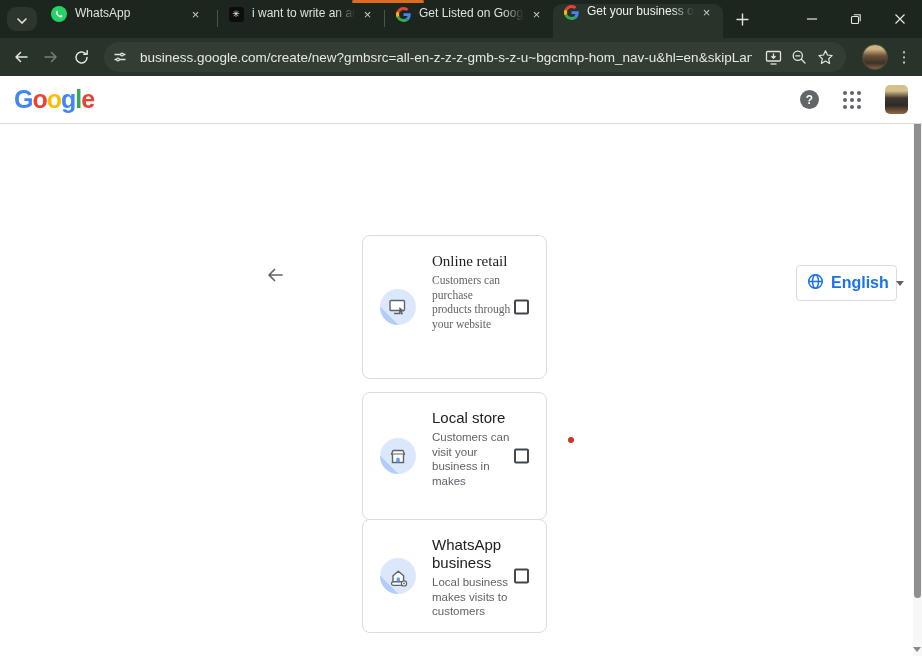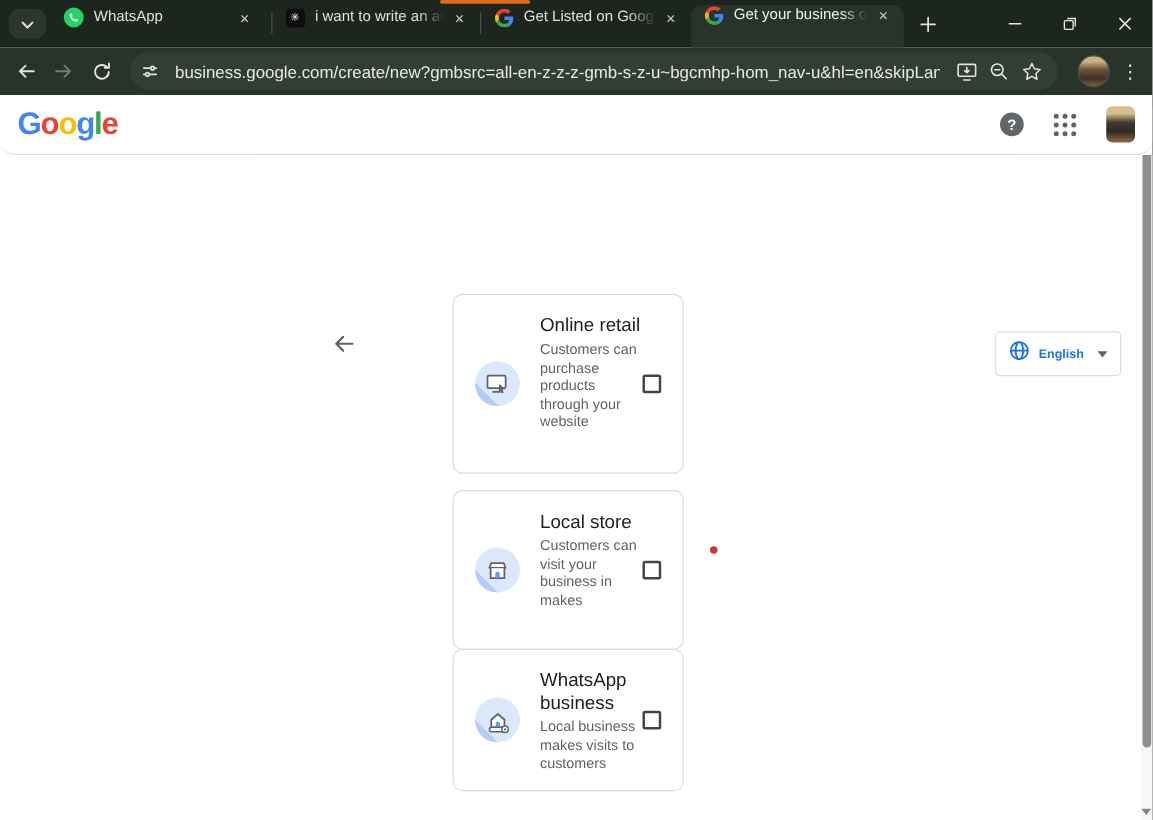--- a/index.html
+++ b/index.html
@@ -34,41 +34,41 @@
   .omnibox { flex:1; height:30px; margin:0 10px 0 8px; background:#323e33; border-radius:15px;
     display:flex; align-items:center; padding:0 8px 0 4px; min-width:0; }
   .tune-chip { width:24px; height:24px; border-radius:50%; display:flex; align-items:center; justify-content:center; flex:none; }
   .url { flex:1; color:#e6e9e3; font-size:13.5px; white-space:nowrap; overflow:hidden; margin:0 8px; min-width:0; }
   .omni-icon { width:26px; height:26px; display:flex; align-items:center; justify-content:center; flex:none; }
   .tb-avatar { width:26px; height:26px; border-radius:50%; flex:none; margin:0 6px;
     background:linear-gradient(180deg,#cdb183 18%, #6d5138 45%, #3c3129 75%, #8a5f41); border:1px solid #46513f; }
   .dots-v { color:#dfe3dc; font-size:15px; width:20px; text-align:center; flex:none; letter-spacing:0; }
 
   
-  .appbar { height:48px; background:#fff; border-bottom:1px solid #dadce0; display:flex; align-items:center; padding:0 12px 0 14px;border-radius:12px; }
+  .appbar { height:48px; background:#fff; border-bottom:1px solid #dadce0; display:flex; align-items:center; padding:0 12px 0 14px; }
   .glogo { font-size:25px; font-weight:bold; letter-spacing:-1px; }
   .appbar-right { margin-left:auto; display:flex; align-items:center; gap:24px; }
   .help-circle { width:19px; height:19px; border-radius:50%; background:#636669; color:#fff; font-size:12px; font-weight:bold;
     display:flex; align-items:center; justify-content:center; }
   .apps-grid { display:grid; grid-template-columns:repeat(3,4px); grid-template-rows:repeat(3,4px); gap:3px; }
   .apps-grid i { width:4px; height:4px; border-radius:50%; background:#5f6368; }
   .ab-avatar { width:23px; height:29px; border-radius:5px; margin-right:2px;
     background:linear-gradient(180deg,#d6c18d 20%, #41382e 45%, #2e2a26 70%, #96683f); }
 
   
   .content { position:relative; height:532px; background:#fff; }
   .back-arrow { position:absolute; left:263px; top:139px; width:24px; height:24px; color:#5f6368;
     display:flex; align-items:center; justify-content:center; }
   .page-title { position:absolute; left:363px; top:131px; width:210px; font-size:26px; line-height:33px;
     color:#202124; font-weight:normal; letter-spacing:-0.2px; }
   .page-subtitle { position:absolute; left:363px; top:198px; font-size:12px; color:#5f6368; }
 
   .lang-chip { position:absolute; left:796px; top:141px; width:101px; height:36px; background:#fff;
     border:1px solid #dadce0; border-radius:4px; display:flex; align-items:center; padding:0 10px; gap:7px; }
-  .lang-label { font-size:10px; font-weight:bold; }
+  .lang-label { font-size:16px; font-weight:bold; }
   .lang-caret { width:0; height:0; border-left:4px solid transparent; border-right:4px solid transparent;
     border-top:5px solid #5f6368; margin-left:auto; }
 
   .card { position:absolute; left:362px; width:185px; background:#fff; border:1px solid #dadce0; border-radius:8px; }
   .card-icon { position:absolute; left:17px; top:50%; transform:translateY(-50%); width:36px; height:36px; border-radius:50%;
     background:linear-gradient(45deg,#b2cef8 26%, #dbe8fc 26%); display:flex; align-items:center; justify-content:center; }
   .card-text { position:absolute; left:69px; top:16px; width:82px; }
   .card-title { font-size:15px; color:#202124; line-height:18px; margin-bottom:3px; }
   .card-desc { font-size:11.5px; color:#5f6368; line-height:14.5px; }
   .checkbox { position:absolute; right:17px; top:50%; transform:translateY(-50%); width:15px; height:15px;
@@ -259,21 +259,21 @@
         <svg width="17" height="17" viewBox="0 0 17 17" fill="none" stroke="#1a73e8" stroke-width="1.5">
             <circle cx="8.5" cy="8.5" r="6.8"></circle>
             <ellipse cx="8.5" cy="8.5" rx="3" ry="6.8"></ellipse>
             <path d="M1.8 8.5h13.4"></path>
           </svg>
       </span>
       <span class="lang-label" style="color: rgb(26, 115, 232);">English</span>
       <span class="lang-caret"></span>
     </div>
 
-    <div class="card" style="top:111px; height:144px;">
+    <div class="card" style="top:111px; height:144px;font-family:Liberation Serif, serif;">
       <div class="card-icon">
         <svg width="22" height="22" viewBox="0 0 22 22">
             <rect x="3" y="4.5" width="14.5" height="10" rx="1" fill="#fff" stroke="#5f6368" stroke-width="1.4"></rect>
             <path d="M7.5 17.5h5.5" stroke="#5f6368" stroke-width="1.4" stroke-linecap="round"></path>
             <path d="M12.5 11l4.6 4.3-2.2.3 1.1 2.3-1.6.8-1.1-2.4-1.5 1.7z" fill="#5f6368"></path>
           </svg>
       </div>
       <div class="card-text">
         <div class="card-title">Online retail</div>
         <div class="card-desc">Customers can purchase products through your website</div>

